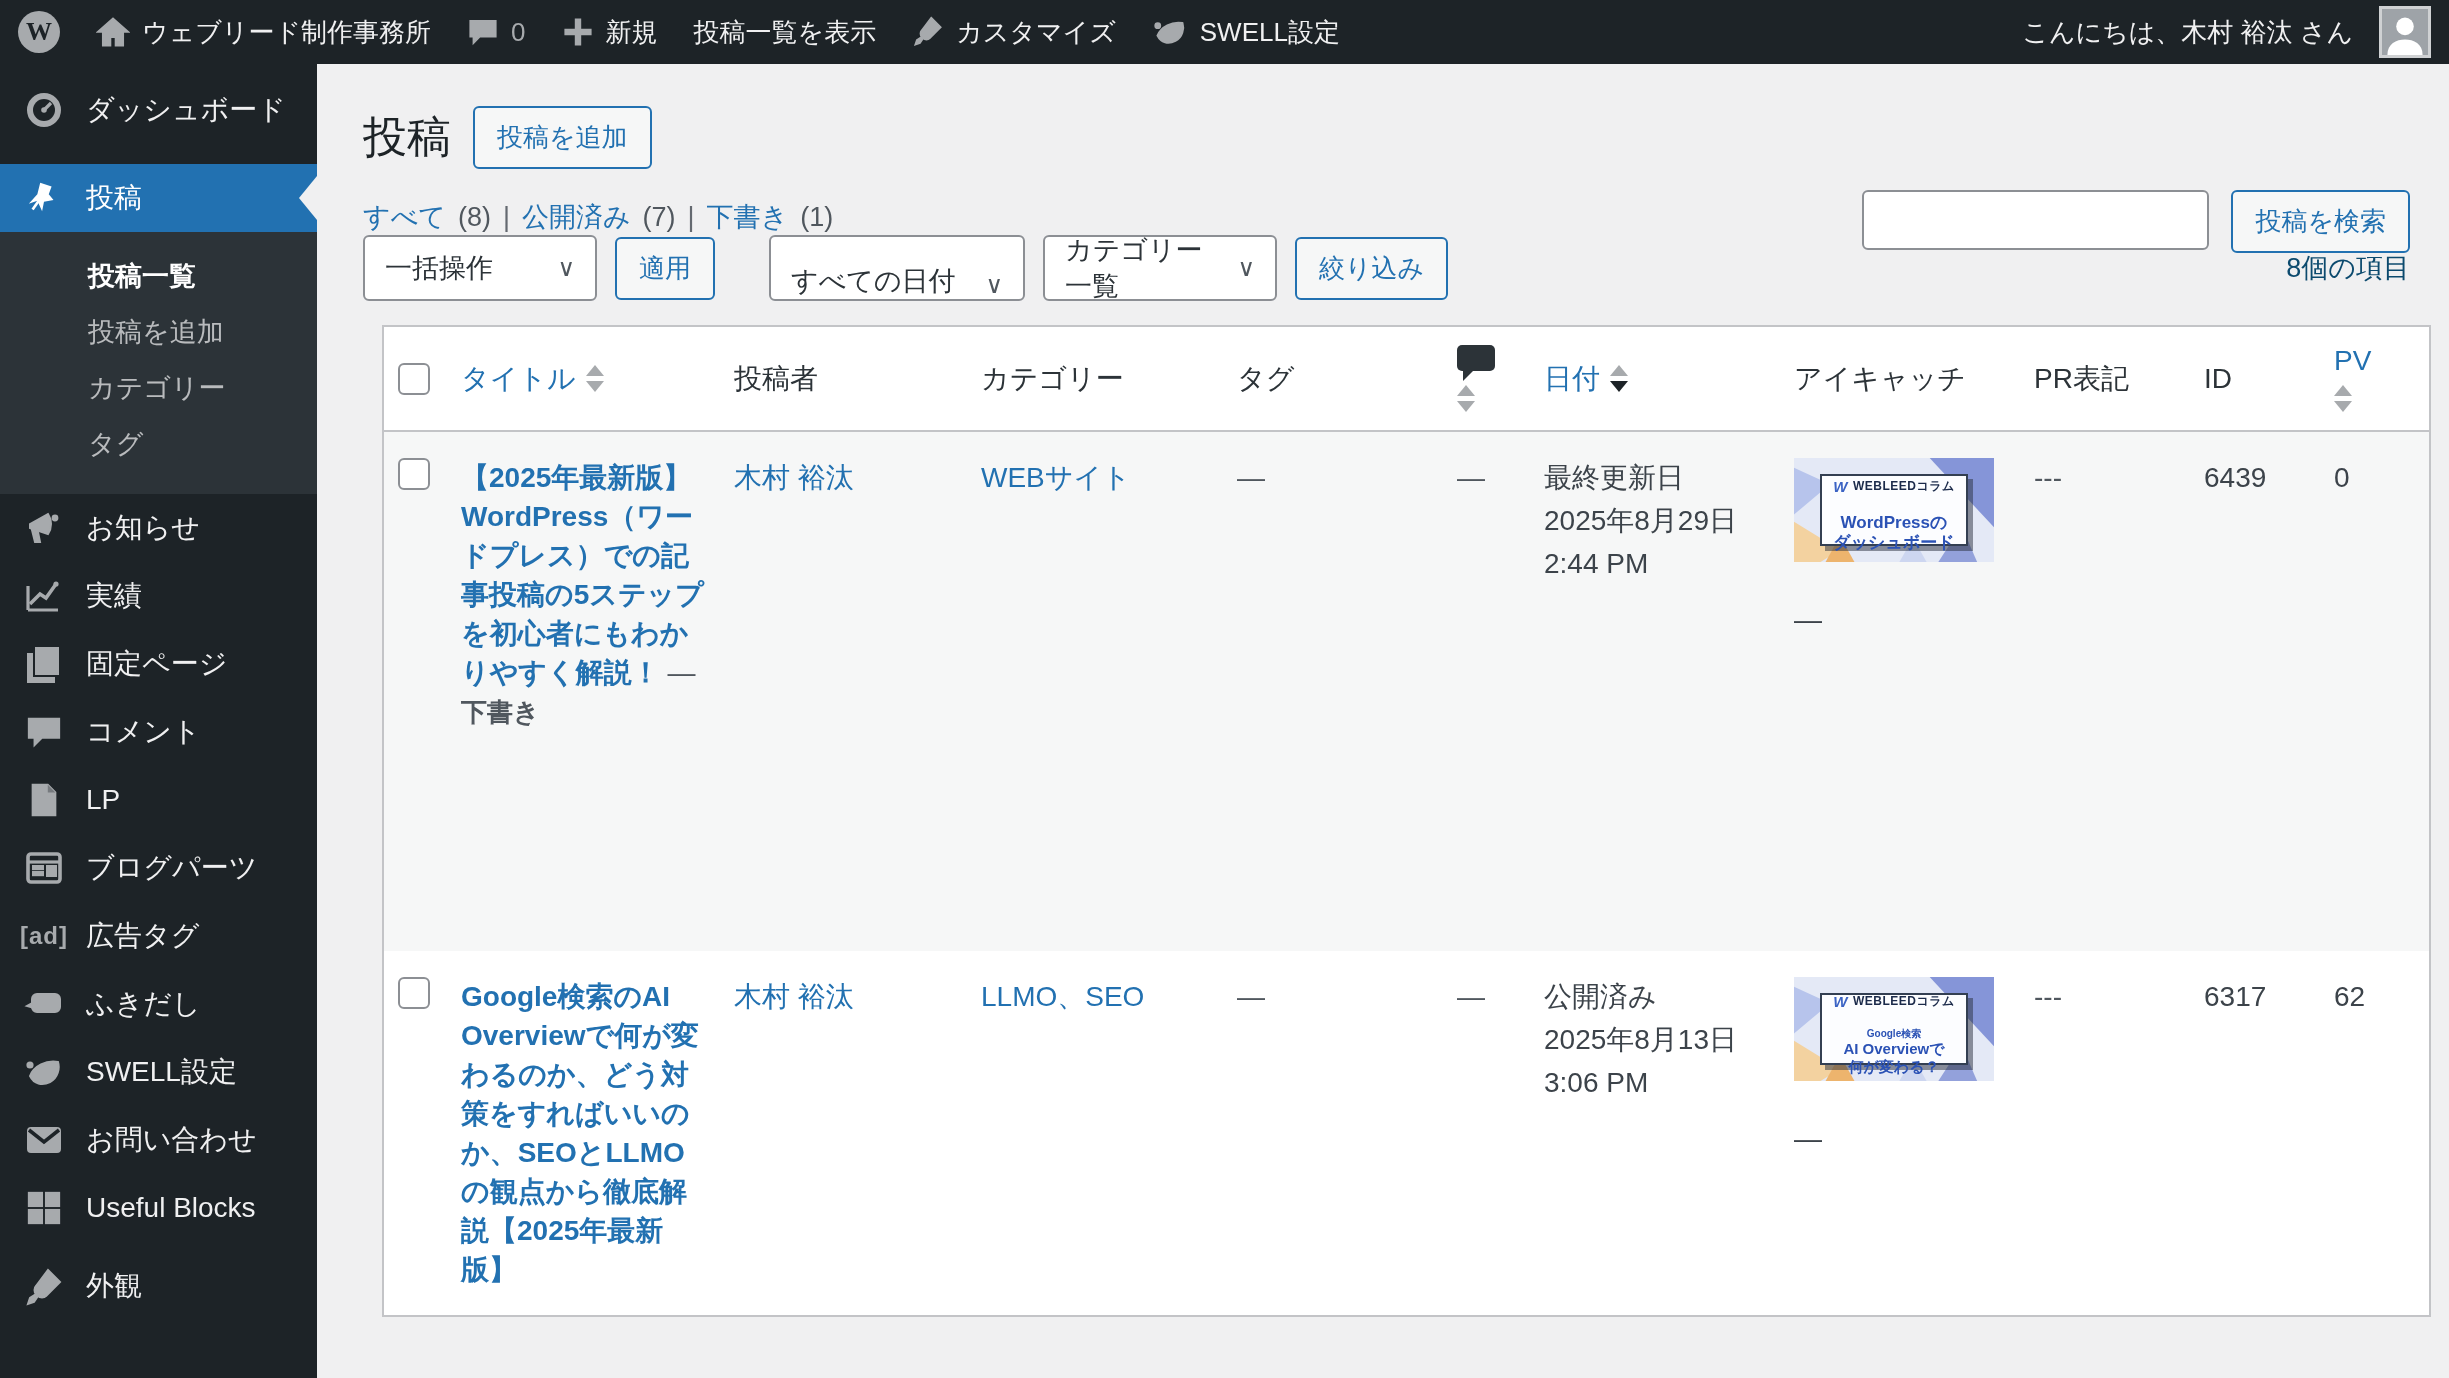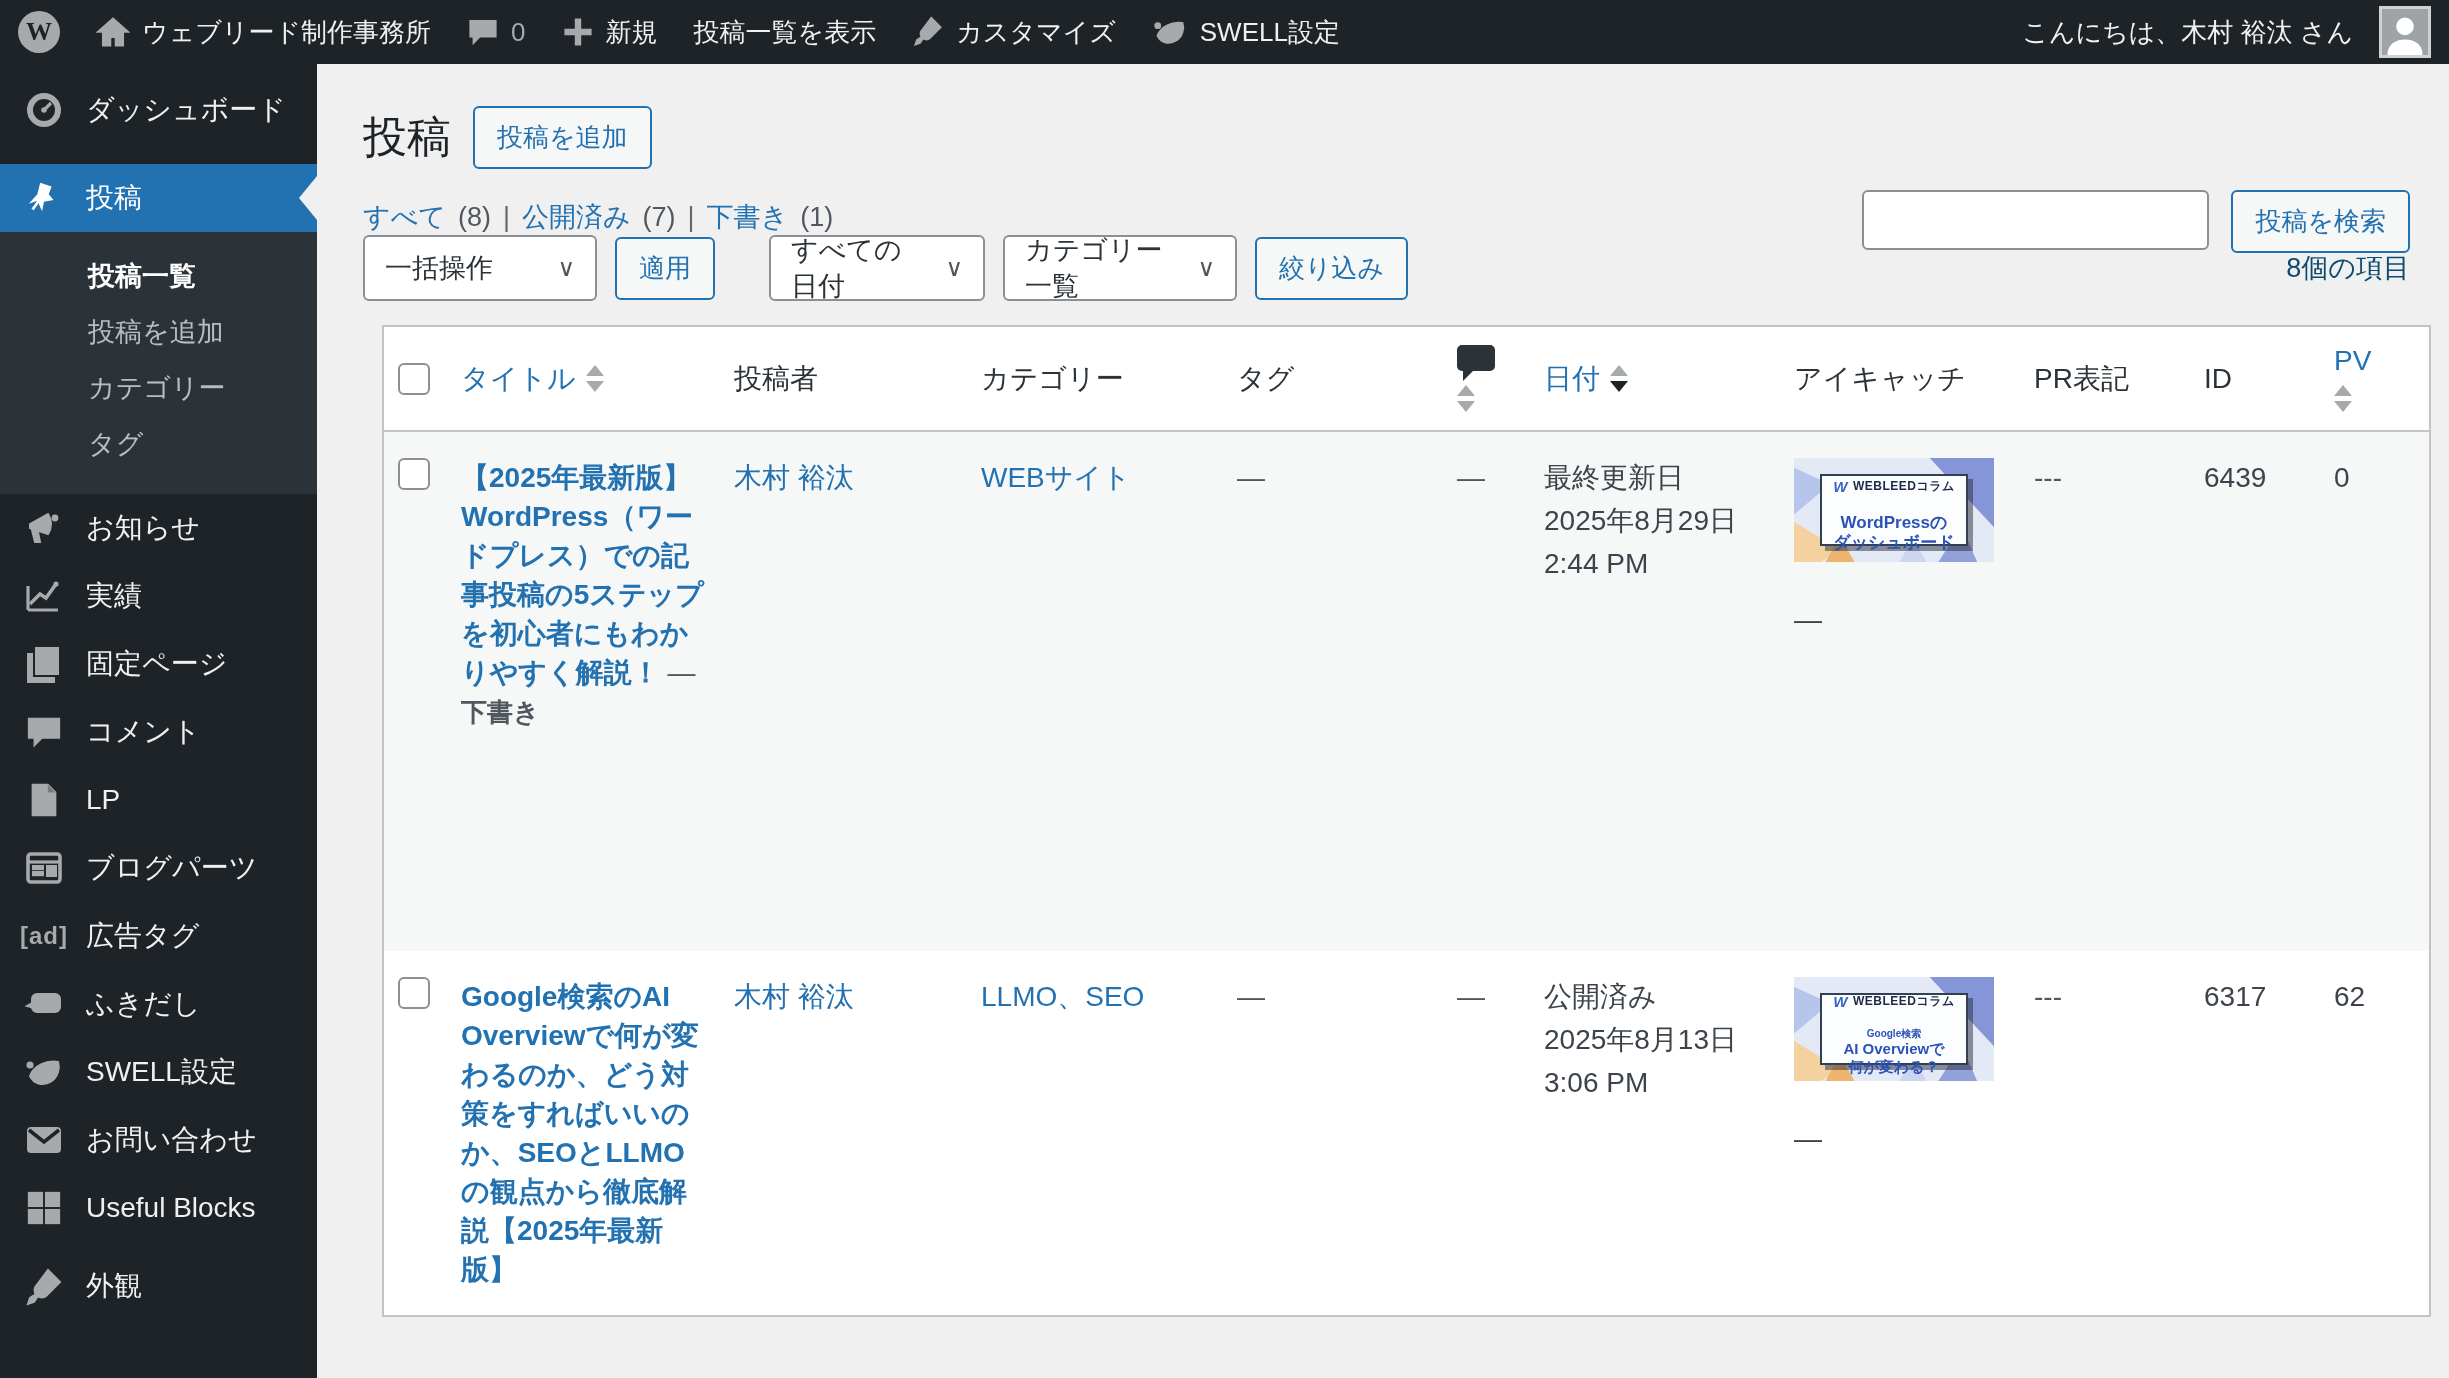--- a/index.html
+++ b/index.html
@@ -341,21 +341,21 @@
     <span class="count">(1)</span>
   </div>
 
   <div class="filter-row">
     <div class="wp-select" style="width:234px;">
       <span>一括操作</span>
       <span class="sel-caret">∨</span>
     </div>
     <button class="btn-secondary">適用</button>
     <div class="gap-lg"></div>
-    <div class="wp-select" style="width:216px;">
+    <div class="wp-select" style="width:256px;align-items:flex-end;">
       <span>すべての日付</span>
       <span class="sel-caret">∨</span>
     </div>
     <div class="wp-select" style="width:234px;">
       <span>カテゴリー一覧</span>
       <span class="sel-caret">∨</span>
     </div>
     <button class="btn-secondary">絞り込み</button>
     <div class="spacer-flex"></div>
     <span class="items-count">8個の項目</span>

